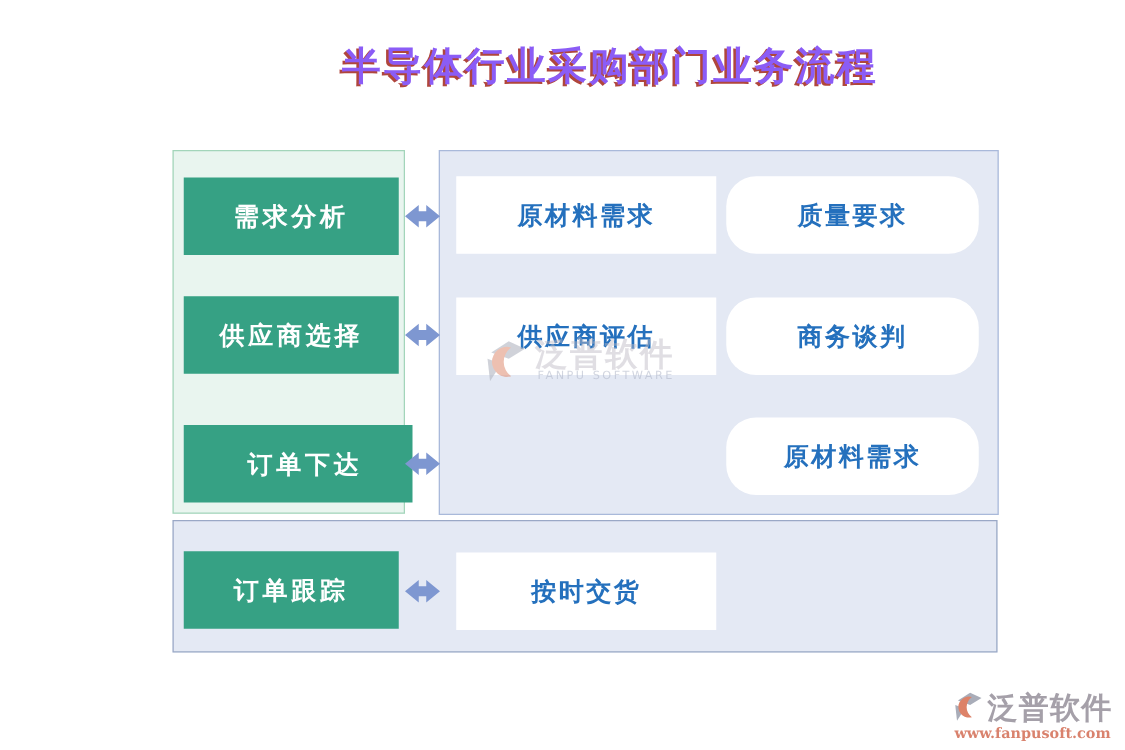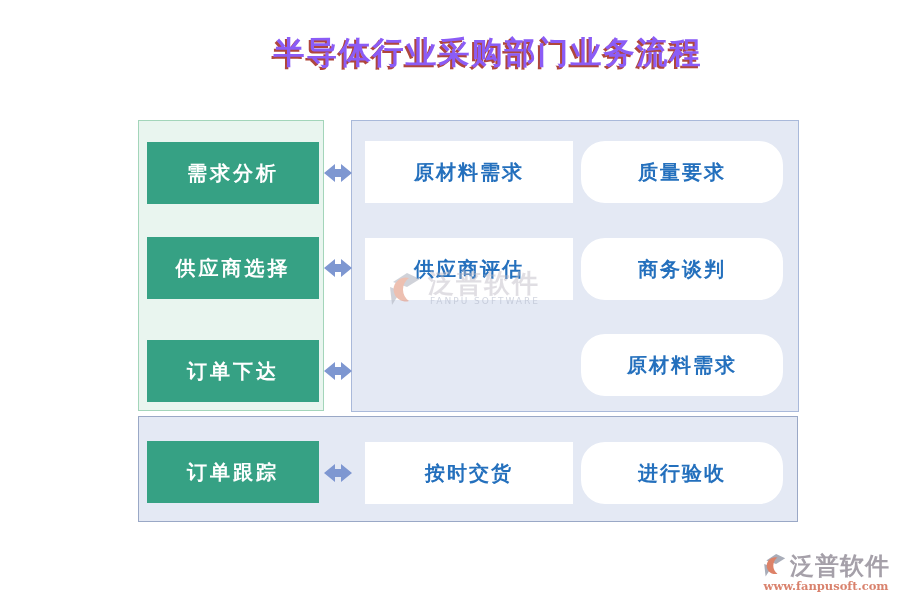--- a/index.html
+++ b/index.html
@@ -20,21 +20,21 @@
   .panel-bottom{ left:138px; top:416px; width:660px; height:106px; background:#e4e9f4; border:1px solid #9aa8c6; }
   .step {
     position:absolute; left:147px; width:172px; height:62px;
     background:#36a184; color:#ffffff;
     display:flex; align-items:center; justify-content:center;
     font-family:"DejaVu Serif", serif; font-size:20px; font-weight:bold; letter-spacing:3px;
     white-space:nowrap;
   }
   .step.s1 { top:142px; }
   .step.s2 { top:237px; }
-  .step.s3 { top:340px; }
+  .step.s3 { top:340px;padding-left:11px; }
   .step.s4 { top:441px; }
   .item {
     position:absolute; height:62px; background:#ffffff; color:#2470bd;
     display:flex; align-items:center; justify-content:center;
     font-family:"DejaVu Serif", serif; font-size:20px; font-weight:bold; letter-spacing:2px;
     white-space:nowrap;
   }
   .col1 { left:365px; width:208px; }
   .col2 { left:581px; width:202px;border-radius:24px; }
   .r1 { top:141px; }
@@ -116,21 +116,20 @@
   </div>
   <div class="item col2 r3">原材料需求</div>
 
   <div class="step s4">订单跟踪</div>
   <div class="arrow a4">
     <svg width="28" height="22" viewBox="0 0 28 22">
         <polygon points="0,11 11,2 11,7 17,7 17,2 28,11 17,20 17,15 11,15 11,20" fill="#7e97d1"></polygon>
       </svg>
   </div>
   <div class="item col1 r4">按时交货</div>
-  <div class="item col2 r4">进行验收</div>
 
   <div class="watermark">
     <span class="mark">
       <svg width="40" height="40" viewBox="0 0 40 40">
         <path d="M9,12 L23,3 L36,9 L23,17 Z" fill="#b4b8c3"></path>
         <path d="M6,17 L17,21 L8,35 Z" fill="#b4b8c3"></path>
         <path d="M25,8 A12,12 0 1 0 25,31 A14,14 0 0 1 25,8 Z" fill="#e39a83"></path>
       </svg>
     </span>
     <span class="wm-name">泛普软件</span>

